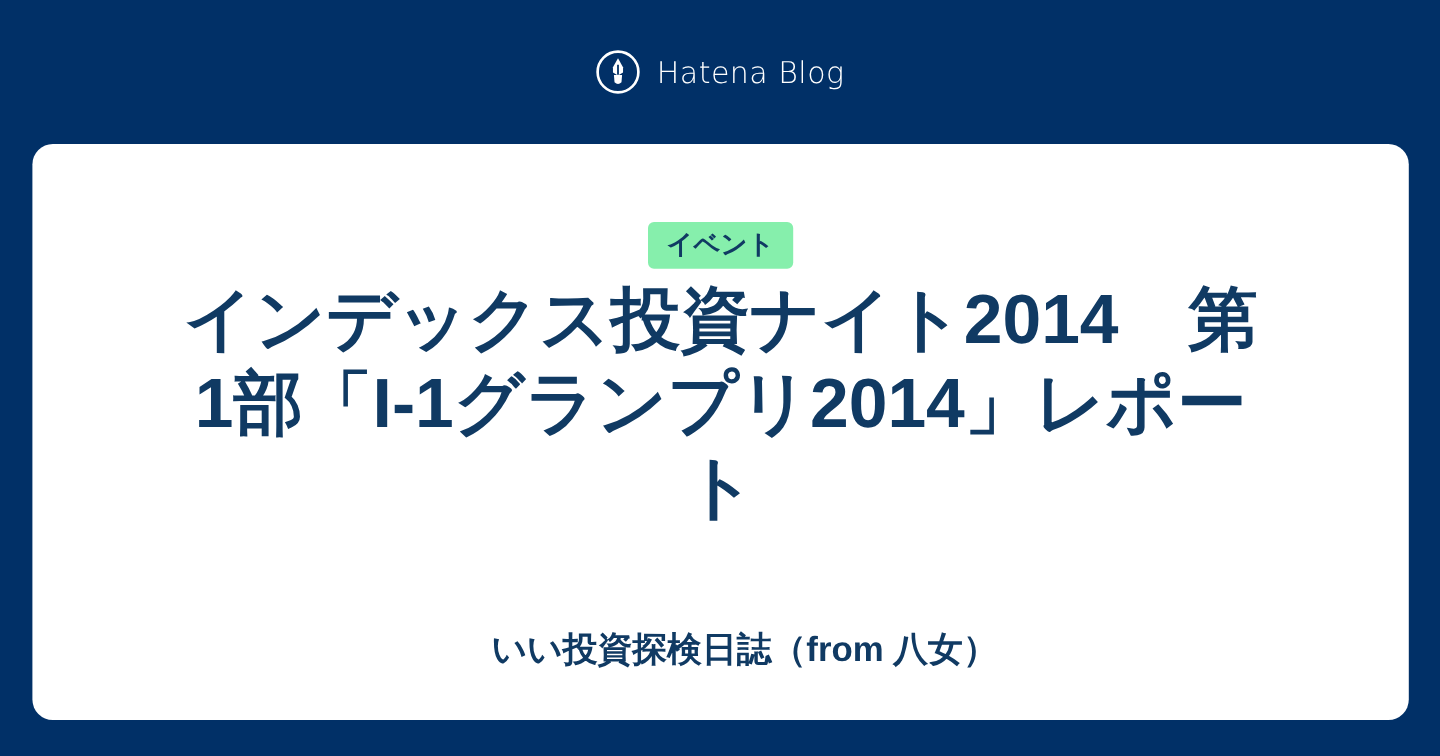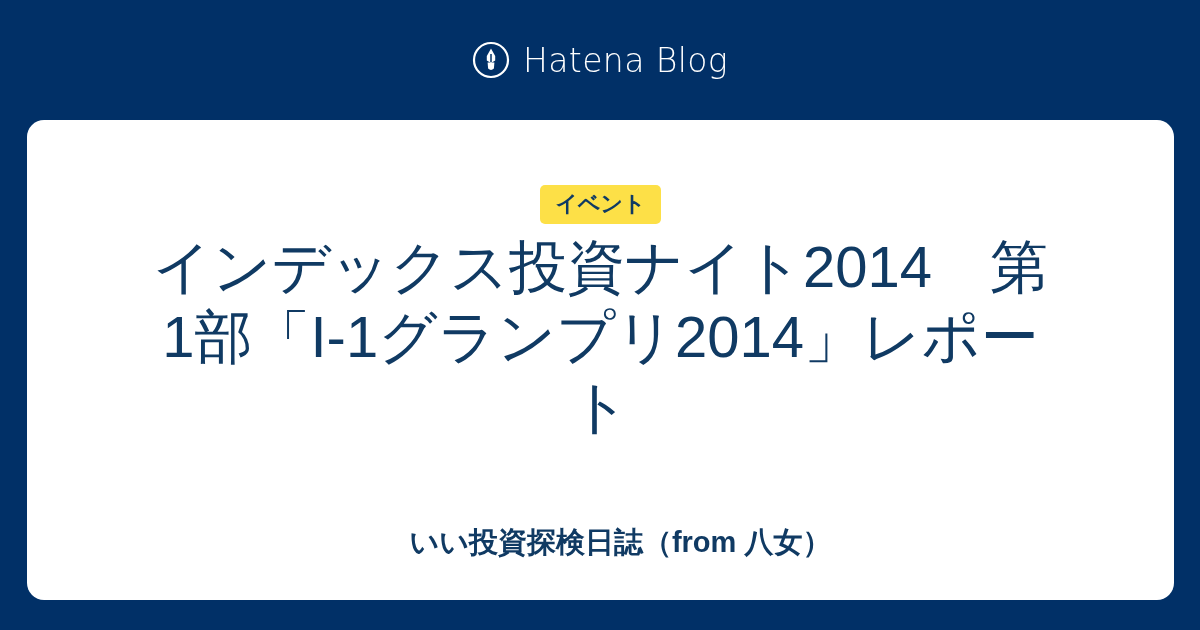--- a/index.html
+++ b/index.html
@@ -39,21 +39,21 @@
 
   .brand-logo-icon {
     display: block;
     width: 38px;
     height: 38px;
     flex: 0 0 38px;
   }
 
   .brand-name {
     color: #ffffff;
-    font-size: 33px;
+    font-size: 25px;
     line-height: 1;
     font-weight: 300;
     letter-spacing: 0.4px;
     white-space: nowrap;
     font-family: "DejaVu Sans", "Liberation Sans", sans-serif;
   }
 
   
   .entry-card {
     position: absolute;
@@ -73,35 +73,35 @@
 
   .category-badge-row {
     margin-top: 65px;
     display: flex;
     justify-content: center;
     width: 100%;
   }
 
   .category-badge {
     display: inline-block;
-    background: #fde047;
+    background: #86efac;
     color: #103a63;
     font-size: 22px;
     font-weight: 700;
     line-height: 1;
     padding: 8px 15px 9px 15px;
     border-radius: 5px;
     white-space: nowrap;
   }
 
   .entry-title {
     margin: 8px 0 0 0;
     color: #103a63;
     font-size: 58px;
-    font-weight: 400;
+    font-weight: 700;
     line-height: 70px;
     text-align: center;
     letter-spacing: 0px;
     max-width: 900px;
     word-break: break-word;
   }
 
   .blog-title {
     margin: 0;
     position: absolute;

